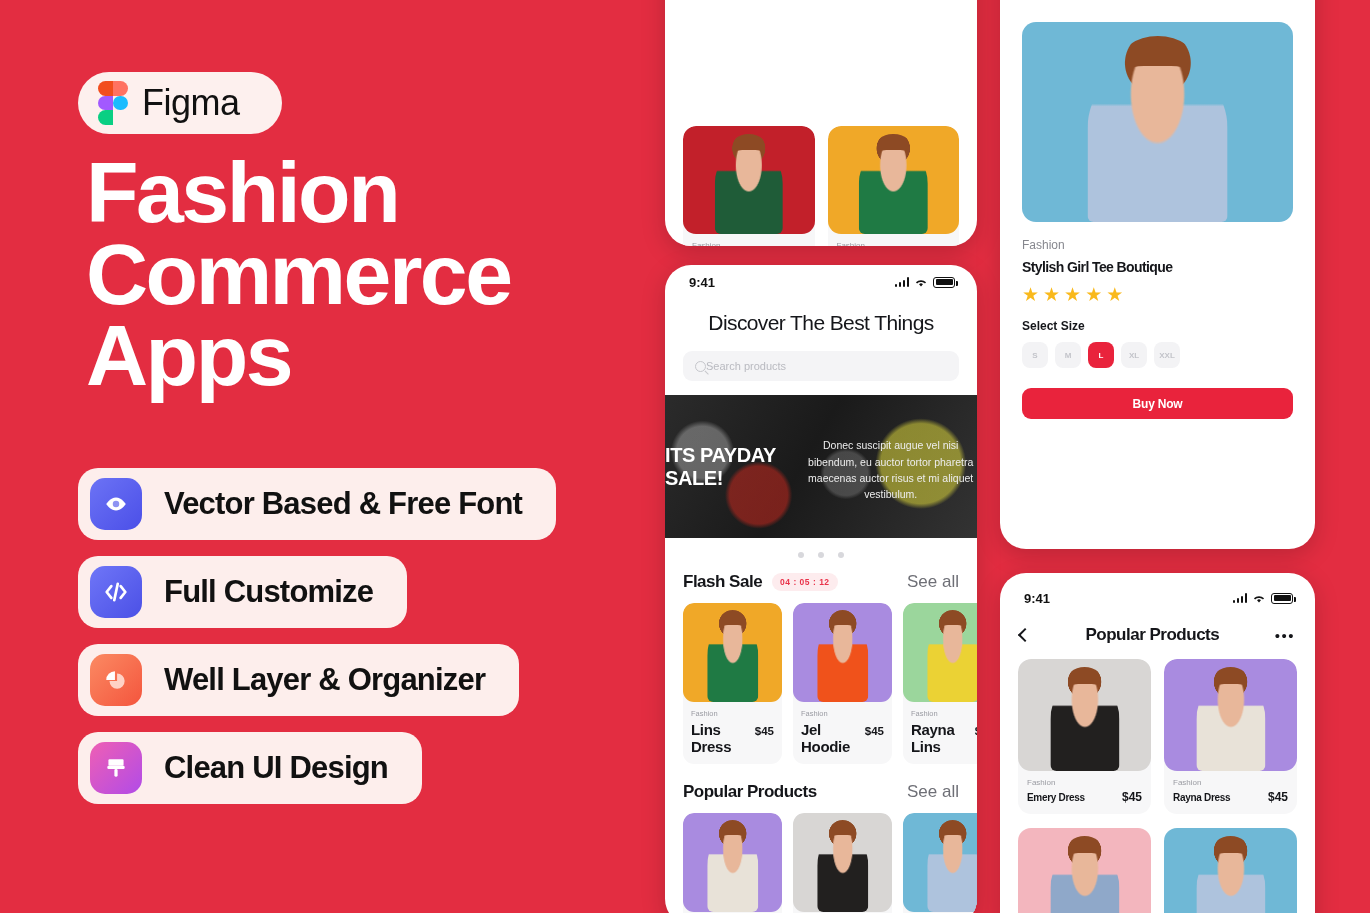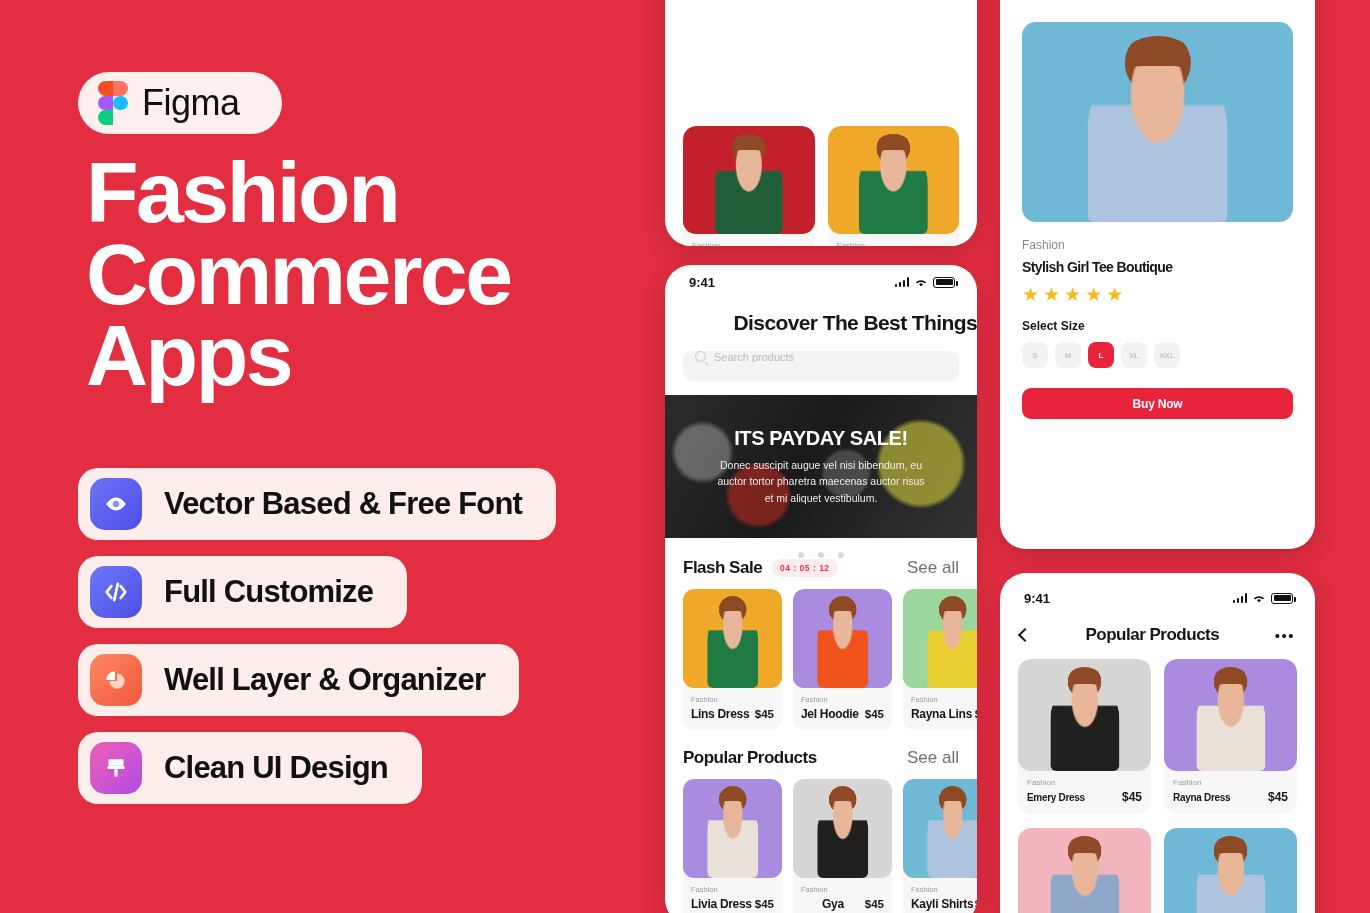--- a/index.html
+++ b/index.html
@@ -88,75 +88,75 @@
   .bars i:nth-child(1){height:3px}.bars i:nth-child(2){height:5px}
   .bars i:nth-child(3){height:7px}.bars i:nth-child(4){height:10px}
   .batt { width: 22px; height: 11px; border: 1.5px solid #111; border-radius: 3px;
           position: relative; }
   .batt::before { content:""; position:absolute; inset:1.5px; background:#111;
                   border-radius:1px; }
   .batt::after { content:""; position:absolute; right:-3.5px; top:3px;
                  width:2px; height:5px; background:#111; border-radius:0 1px 1px 0; }
 
   .screen-title {
-    text-align: right; font-size: 21px; font-weight: 700; color: #15161A;
+    text-align: center; font-size: 21px; font-weight: 400; color: #15161A;
     letter-spacing: -0.6px; margin-top: 12px;
   }
   .searchbar {
     margin: 16px 18px 0; height: 30px; background: #F4F4F6; border-radius: 9px;
-    display: flex; align-items: flex-start; gap: 8px; padding: 0 12px;
+    display: flex; align-items: center; padding: 0 12px;
   }
   .search-ph { font-size: 11px; color: #B9BAC0; }
   .mag { width: 11px; height: 11px; border: 1.4px solid #C6C7CC;
          border-radius: 50%; position: relative; flex:0 0 11px; }
   .mag::after { content:""; position:absolute; right:-4px; bottom:-3px;
                 width:5px; height:1.4px; background:#C6C7CC;
                 transform: rotate(45deg); }
 
   .banner {
     margin-top: 14px; height: 143px; position: relative;
     background: linear-gradient(120deg,#2b2b2b 0%,#1a1a1a 45%,#333 100%);
-    display: flex; flex-direction: column; align-items: center;
+    display: flex; flex-direction: row; align-items: center;
     justify-content: center; overflow: hidden;
   }
   .banner::before{
     content:""; position:absolute; inset:0;
     background:
       radial-gradient(circle at 12% 40%, rgba(255,255,255,.30) 0 9%, transparent 11%),
       radial-gradient(circle at 30% 70%, rgba(200,40,30,.55) 0 12%, transparent 14%),
       radial-gradient(circle at 58% 55%, rgba(220,220,220,.22) 0 11%, transparent 13%),
       radial-gradient(circle at 82% 48%, rgba(226,220,60,.55) 0 15%, transparent 17%);
   }
   .banner-title { position: relative; font-size: 20px; font-weight: 800;
                   color:#fff; letter-spacing:-0.4px; }
   .banner-sub { position: relative; margin-top: 7px; font-size: 10.5px;
                 color:#EDEDED; text-align:center; line-height:1.55;
                 width: 215px; }
   .dots { display:flex; justify-content:center; gap:14px; margin-top:14px; }
   .dots i { width:6px;height:6px;border-radius:50%;background:#D8D8DC;display:block; }
 
   .sec-head {
-    display:flex; align-items:center; padding: 0 18px; 
+    display:flex; align-items:center; padding: 0 18px; margin-top:14px;
   }
   .sec-title { font-size: 17px; font-weight: 700; color:#15161A;
                letter-spacing:-0.5px; }
   .timer { margin-left: 10px; background:#FDECEE; color:#E9334A;
            font-size:8.5px; font-weight:600; padding:4px 8px;
            border-radius:11px; letter-spacing:.5px; }
   .see-all { margin-left:auto; font-size:17px; color:#6E6F76; }
 
   .hscroll { display:flex; gap:11px; padding: 11px 0 0 18px; }
   .pcard { width:99px; flex:0 0 99px; background:#F7F7F8; border-radius:11px;
            overflow:hidden; }
   .pcard .ph { height:99px; border-radius:11px; }
   .pcard .meta { padding: 7px 8px 9px; }
   .pcard .cat { font-size:7.5px; color:#9A9BA2; }
   .pcard .row { display:flex; align-items:baseline; justify-content:space-between;
                 margin-top:3px; }
-  .pcard .nm { font-size:12px; font-weight:700; color:#15161A; letter-spacing:-0.3px;text-align:center; }
+  .pcard .nm { font-size:15px; font-weight:700; color:#15161A; letter-spacing:-0.3px; }
   .pcard .pr { font-size:11.5px; font-weight:700; color:#15161A; }
 
   
   .grid2 { display:grid; grid-template-columns: 1fr 1fr; gap:13px;
            padding: 0 18px; }
   .gcard { background:#F7F7F8; border-radius:13px; overflow:hidden; }
   .gcard .ph { height:108px; border-radius:13px; }
   .gcard .meta { padding: 7px 9px 10px; }
   .gcard .cat { font-size:8px; color:#9A9BA2; }
   .gcard .row { display:flex; align-items:baseline; justify-content:space-between;

